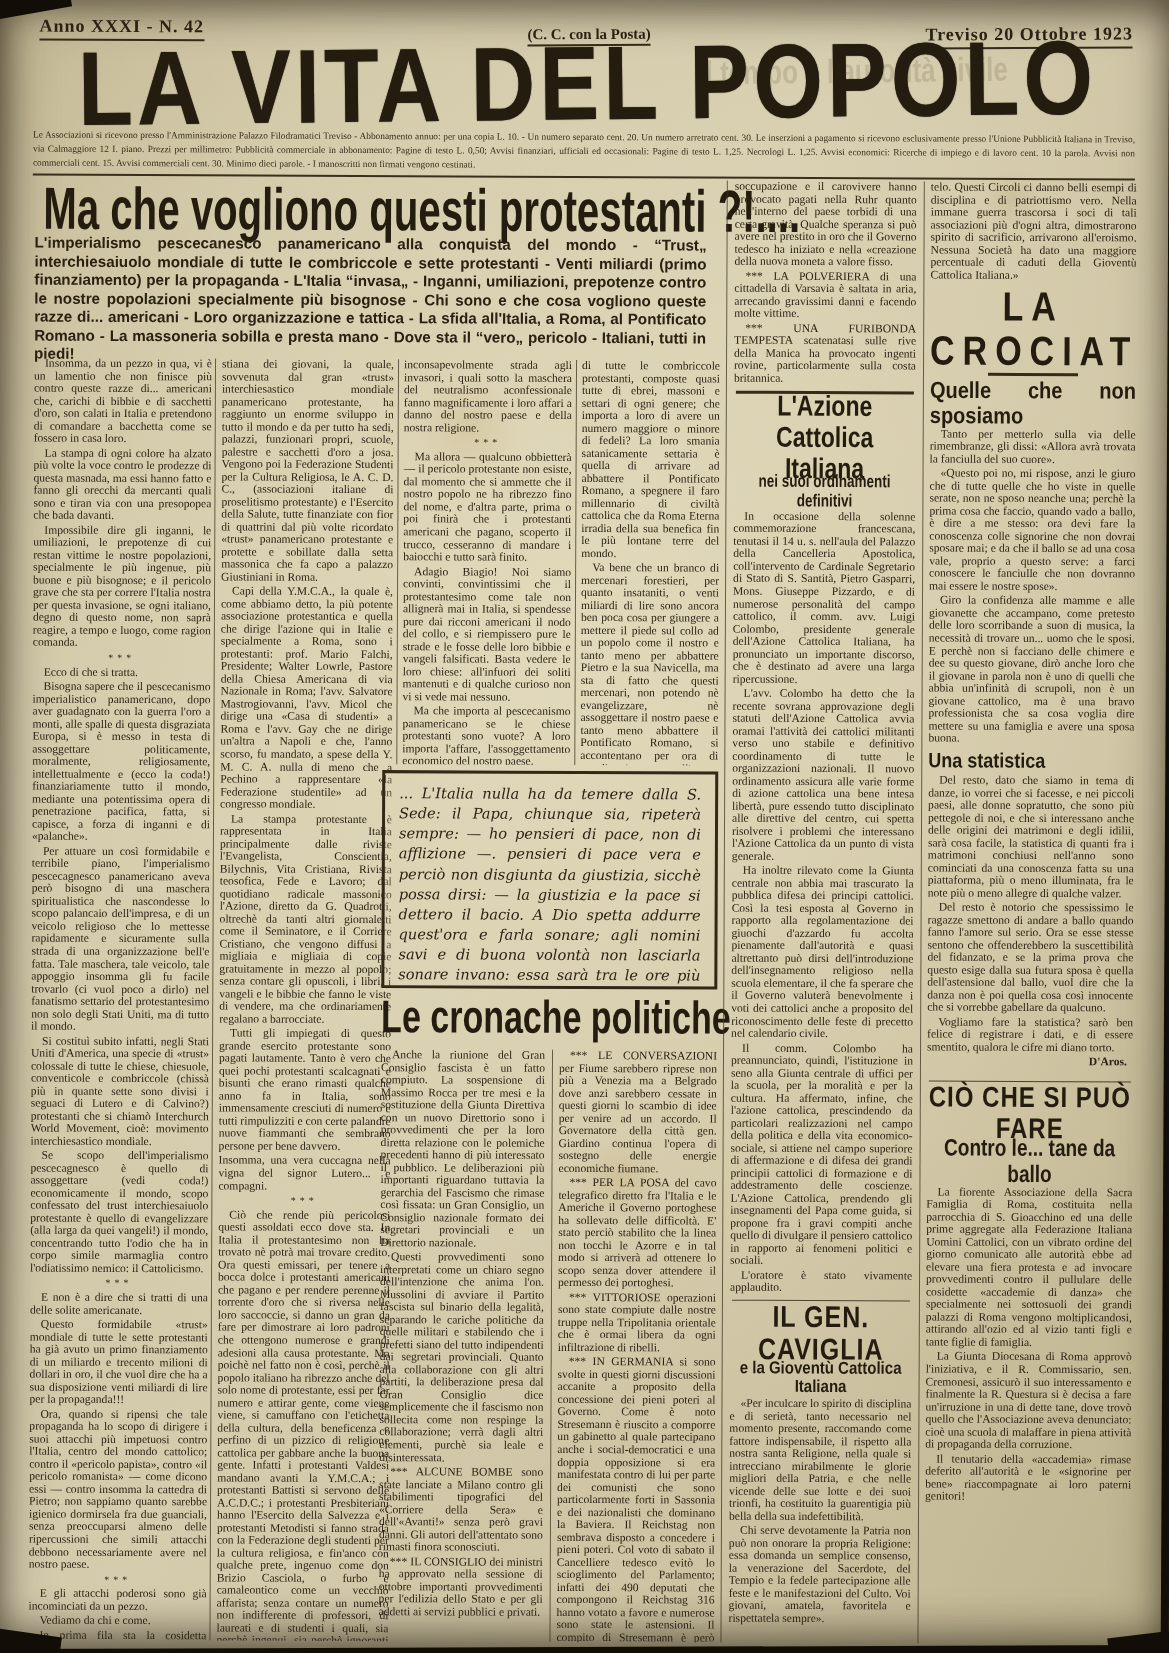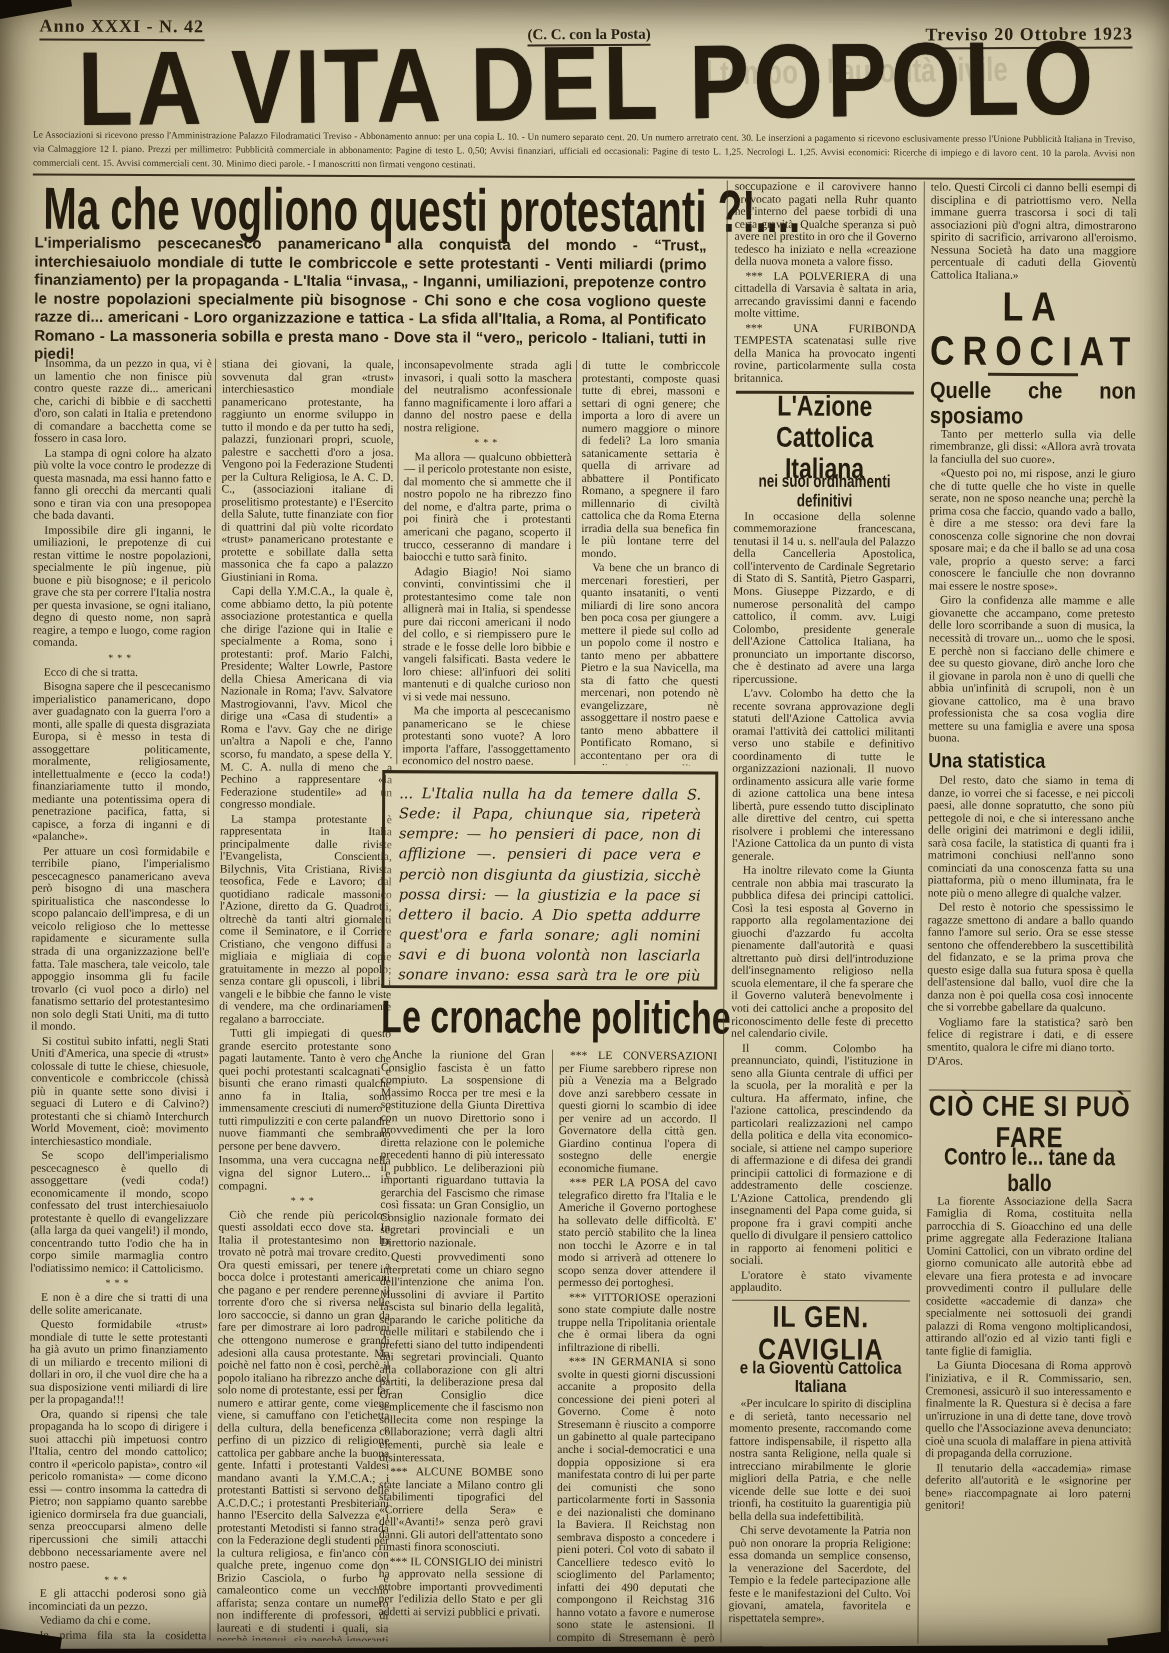--- a/index.html
+++ b/index.html
@@ -30,21 +30,21 @@
   
   .lead-hl{position:absolute;left:40px;top:190px;width:668px;text-align:center;
     font-family:"Liberation Sans",sans-serif;font-weight:bold;font-size:41px;
     transform:scale(.98,1.45);transform-origin:50% 40%;color:#241c0e;white-space:nowrap;}
   .lead-deck{position:absolute;left:38px;top:240px;width:672px;font-family:"Liberation Sans",sans-serif;
     font-weight:bold;font-size:15.2px;line-height:1.22;text-align:justify;color:#2a2112;}
   .col{position:absolute;overflow:hidden;font-size:11.6px;line-height:1.08;text-align:justify;}
   .col p.para{margin:0 0 2px 0;text-indent:11px;}
   .col p.noindent{text-indent:0;}
   .col p.stars{text-align:center;text-indent:0;letter-spacing:4px;font-size:10px;margin:3px 0;}
-  .col p.sig{text-align:left;text-indent:0;font-weight:normal;margin:2px 6px 21px 0;}
+  .col p.sig{text-align:right;text-indent:0;font-weight:bold;margin:2px 6px 12px 0;}
   
   .quote-box{position:absolute;left:388px;top:775px;width:336px;height:218px;border:3px solid #312816;
     padding:10px 14px;box-sizing:border-box;overflow:hidden;background:rgba(222,213,184,.25);}
   .quote-box .qtext{font-family:"DejaVu Serif",serif;font-style:italic;font-size:14.6px;line-height:1.38;text-align:justify;margin:0;}
   
   .sec-hl{font-family:"Liberation Sans",sans-serif;font-weight:bold;color:#241c0e;}
   .cronache-hl{position:absolute;left:388px;top:1002px;width:338px;font-size:34px;transform:scale(1,1.35);transform-origin:0 50%;white-space:nowrap;}
   .head-block{text-align:center;margin:4px 0 5px 0;}
   .head-block .t1{display:block;font-family:"Liberation Sans",sans-serif;font-weight:bold;color:#241c0e;}
   .head-block .t2{display:block;font-family:"Liberation Sans",sans-serif;font-weight:bold;color:#241c0e;}

